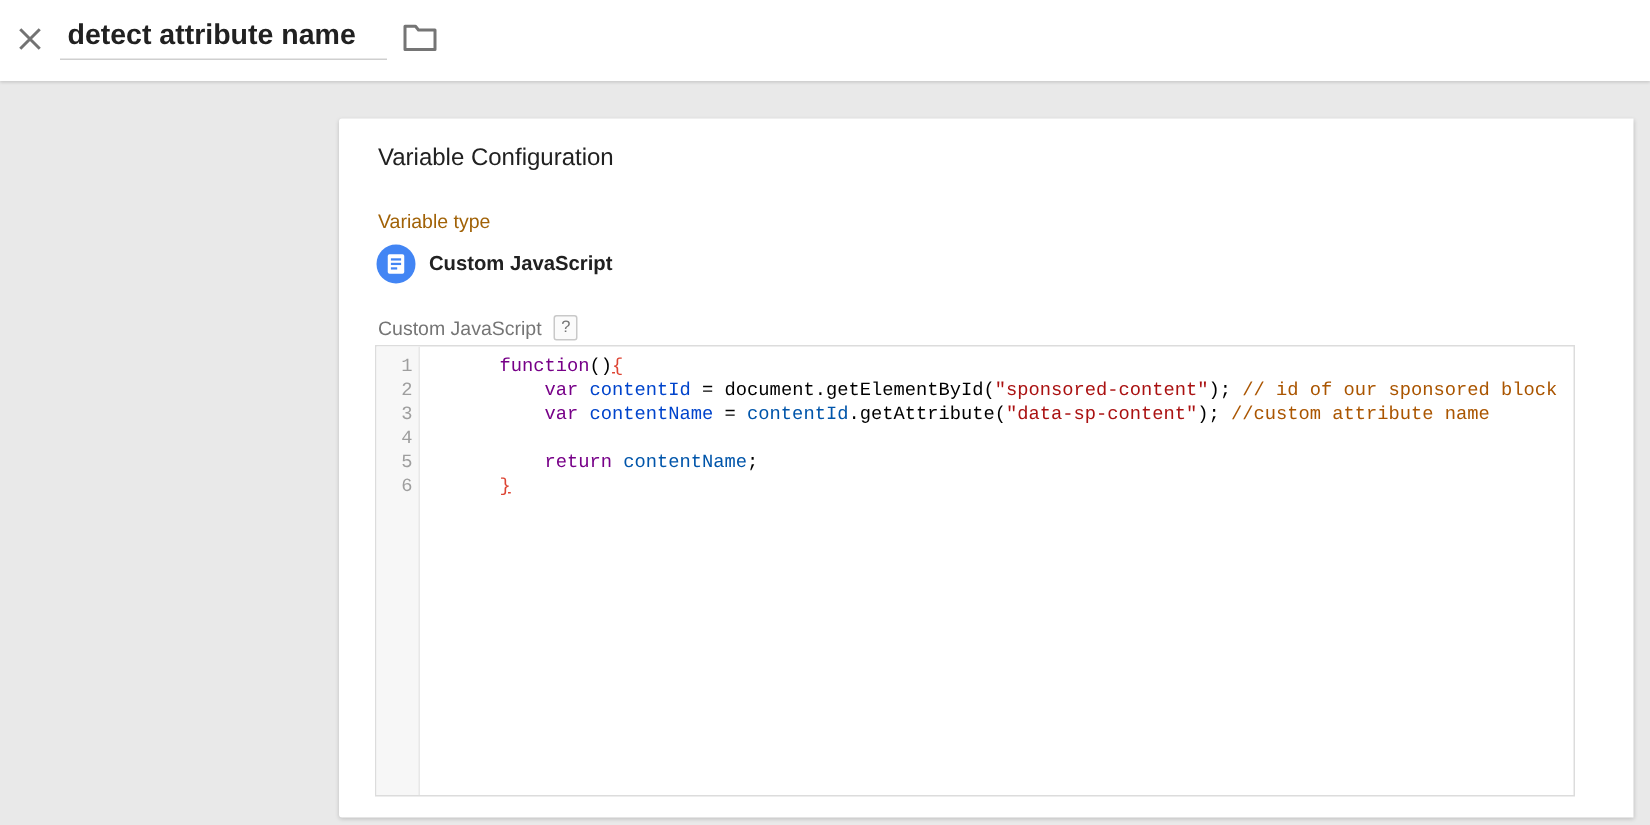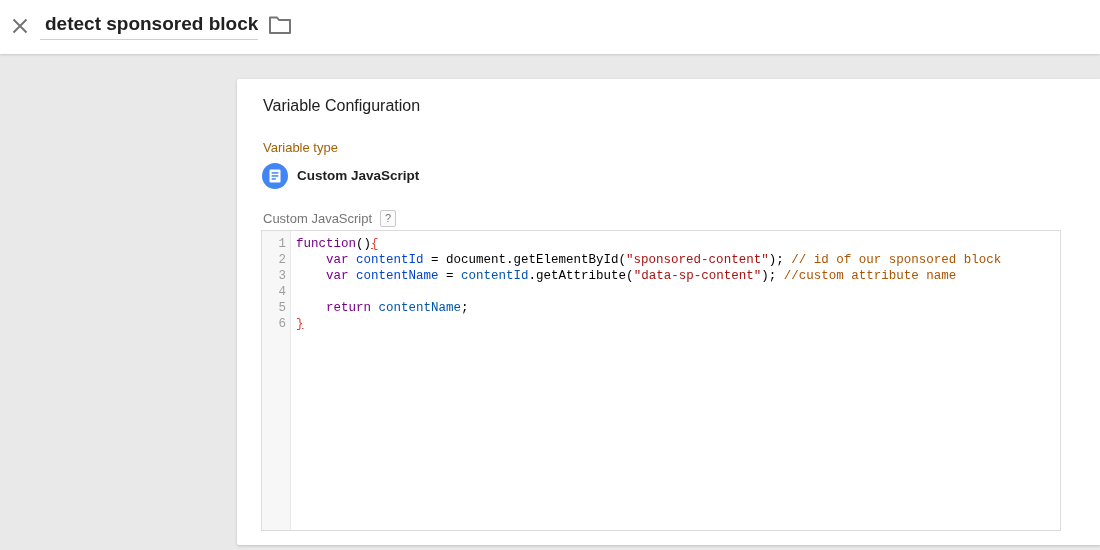--- a/index.html
+++ b/index.html
@@ -31,21 +31,21 @@
     font-size:19px; font-weight:700; color:#212121;
     white-space:nowrap; overflow:hidden;
   }
   .folder-btn {
     position:absolute; left:266px; top:13px; width:28px; height:26px;
     background:none; border:none; padding:2px; cursor:pointer;
   }
 
   
   .card {
-    position:absolute; left:237px; top:79px; width:863px; height:466px;
+    position:absolute; left:226px; top:79px; width:863px; height:466px;
     background:#ffffff;
     border-radius:2px 0 0 2px;
     box-shadow:0 1px 3px rgba(0,0,0,0.18);
     z-index:2;
   }
   .card-title {
     position:absolute; left:26px; top:18px;
     font-size:16px; color:#212121;
   }
   .field-label {
@@ -89,36 +89,36 @@
   .gutter {
     width:29px; flex:0 0 auto;
     background:#f7f7f7; border-right:1px solid #e8e8e8;
     padding-top:5px;
   }
   .gutter .ln {
     text-align:right; padding-right:4px; color:#9e9e9e; height:16px;
   }
   .code-lines {
     flex:1 1 auto; padding:5px 4px 0 5px;
-    white-space:pre; overflow:hidden;
+    white-space:pre; overflow:hidden;margin-left:48px;
   }
   .code-line { height:16px; }
   .tok-br { text-decoration:underline; }
 </style>
 </head>
 <body>
 
 <div class="topbar">
   <button class="close-btn" aria-label="Close">
     <svg width="20" height="20" viewBox="0 0 20 20">
       <path d="M3.5 3.5 L16.5 16.5 M16.5 3.5 L3.5 16.5" stroke="#737373" stroke-width="2" fill="none"></path>
     </svg>
   </button>
   <div class="title-field">
-    <span class="title-text">detect sponsored block</span>
+    <span class="title-text">detect attribute name</span>
   </div>
   <button class="folder-btn" aria-label="Move to folder">
     <svg width="24" height="21" viewBox="0 0 24 21">
       <path d="M2 5 V2.5 h7 l2 2.5 h11 v13 h-20 z" fill="none" stroke="#757575" stroke-width="2" stroke-linejoin="round"></path>
     </svg>
   </button>
 </div>
 
 <div class="card">
 

